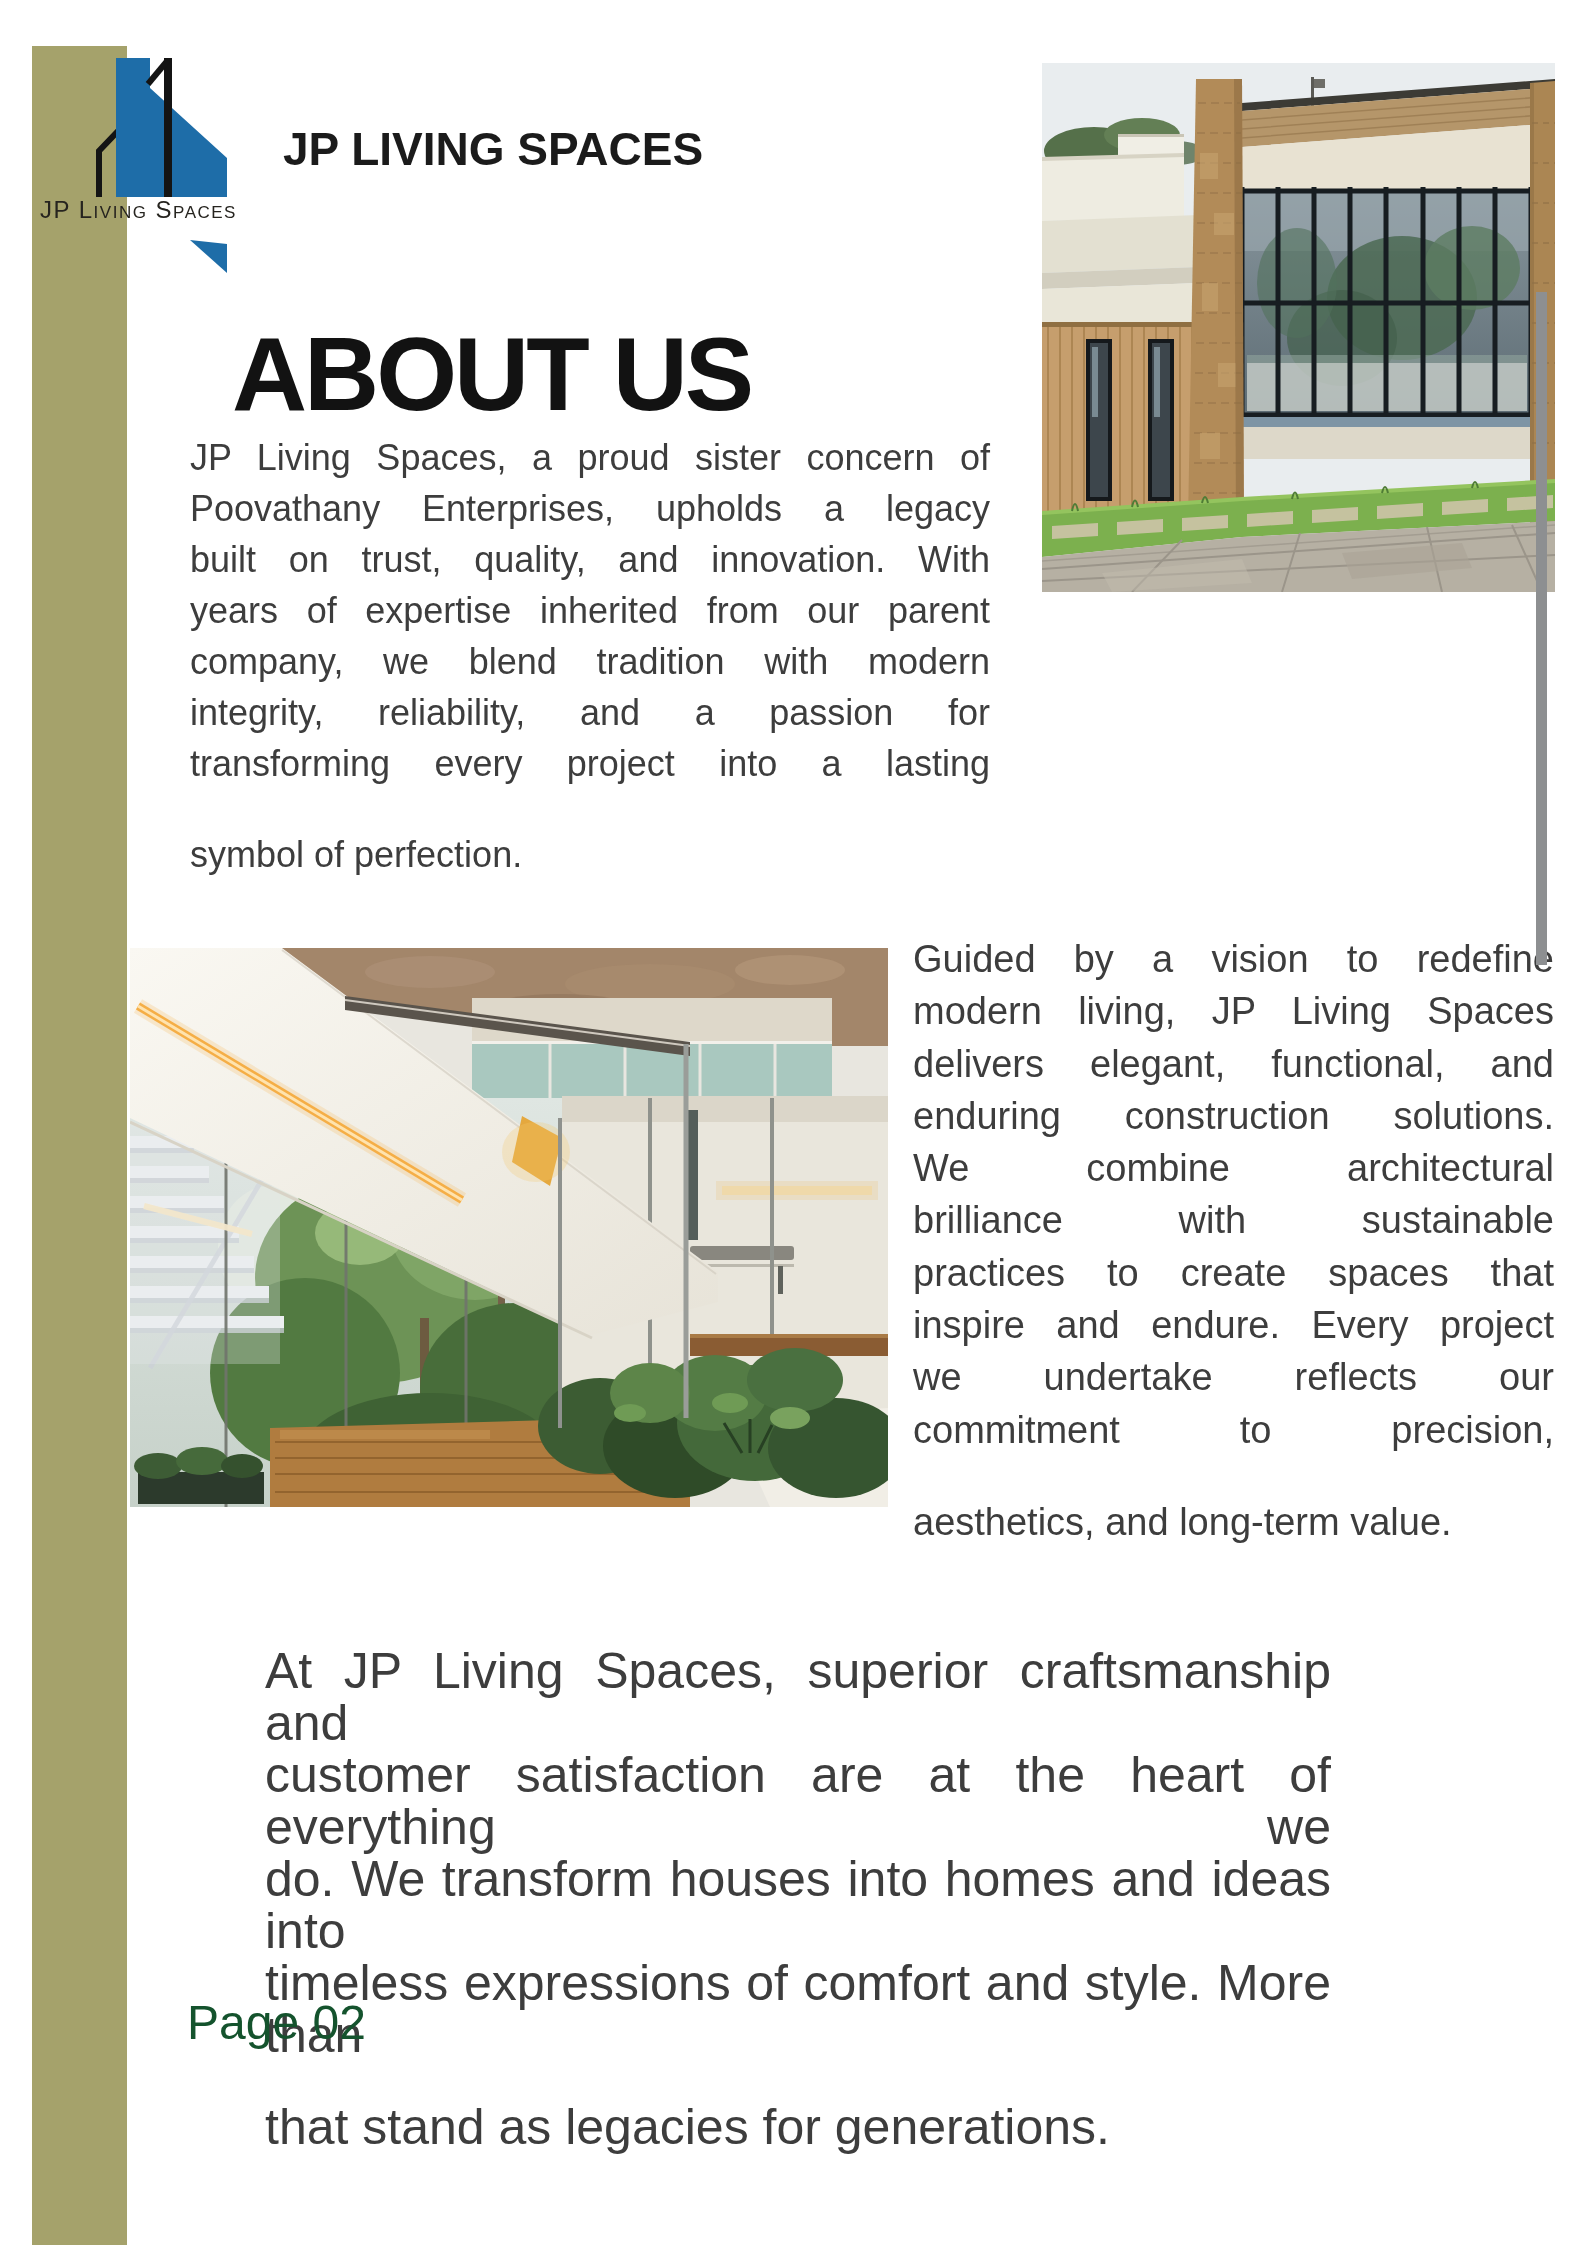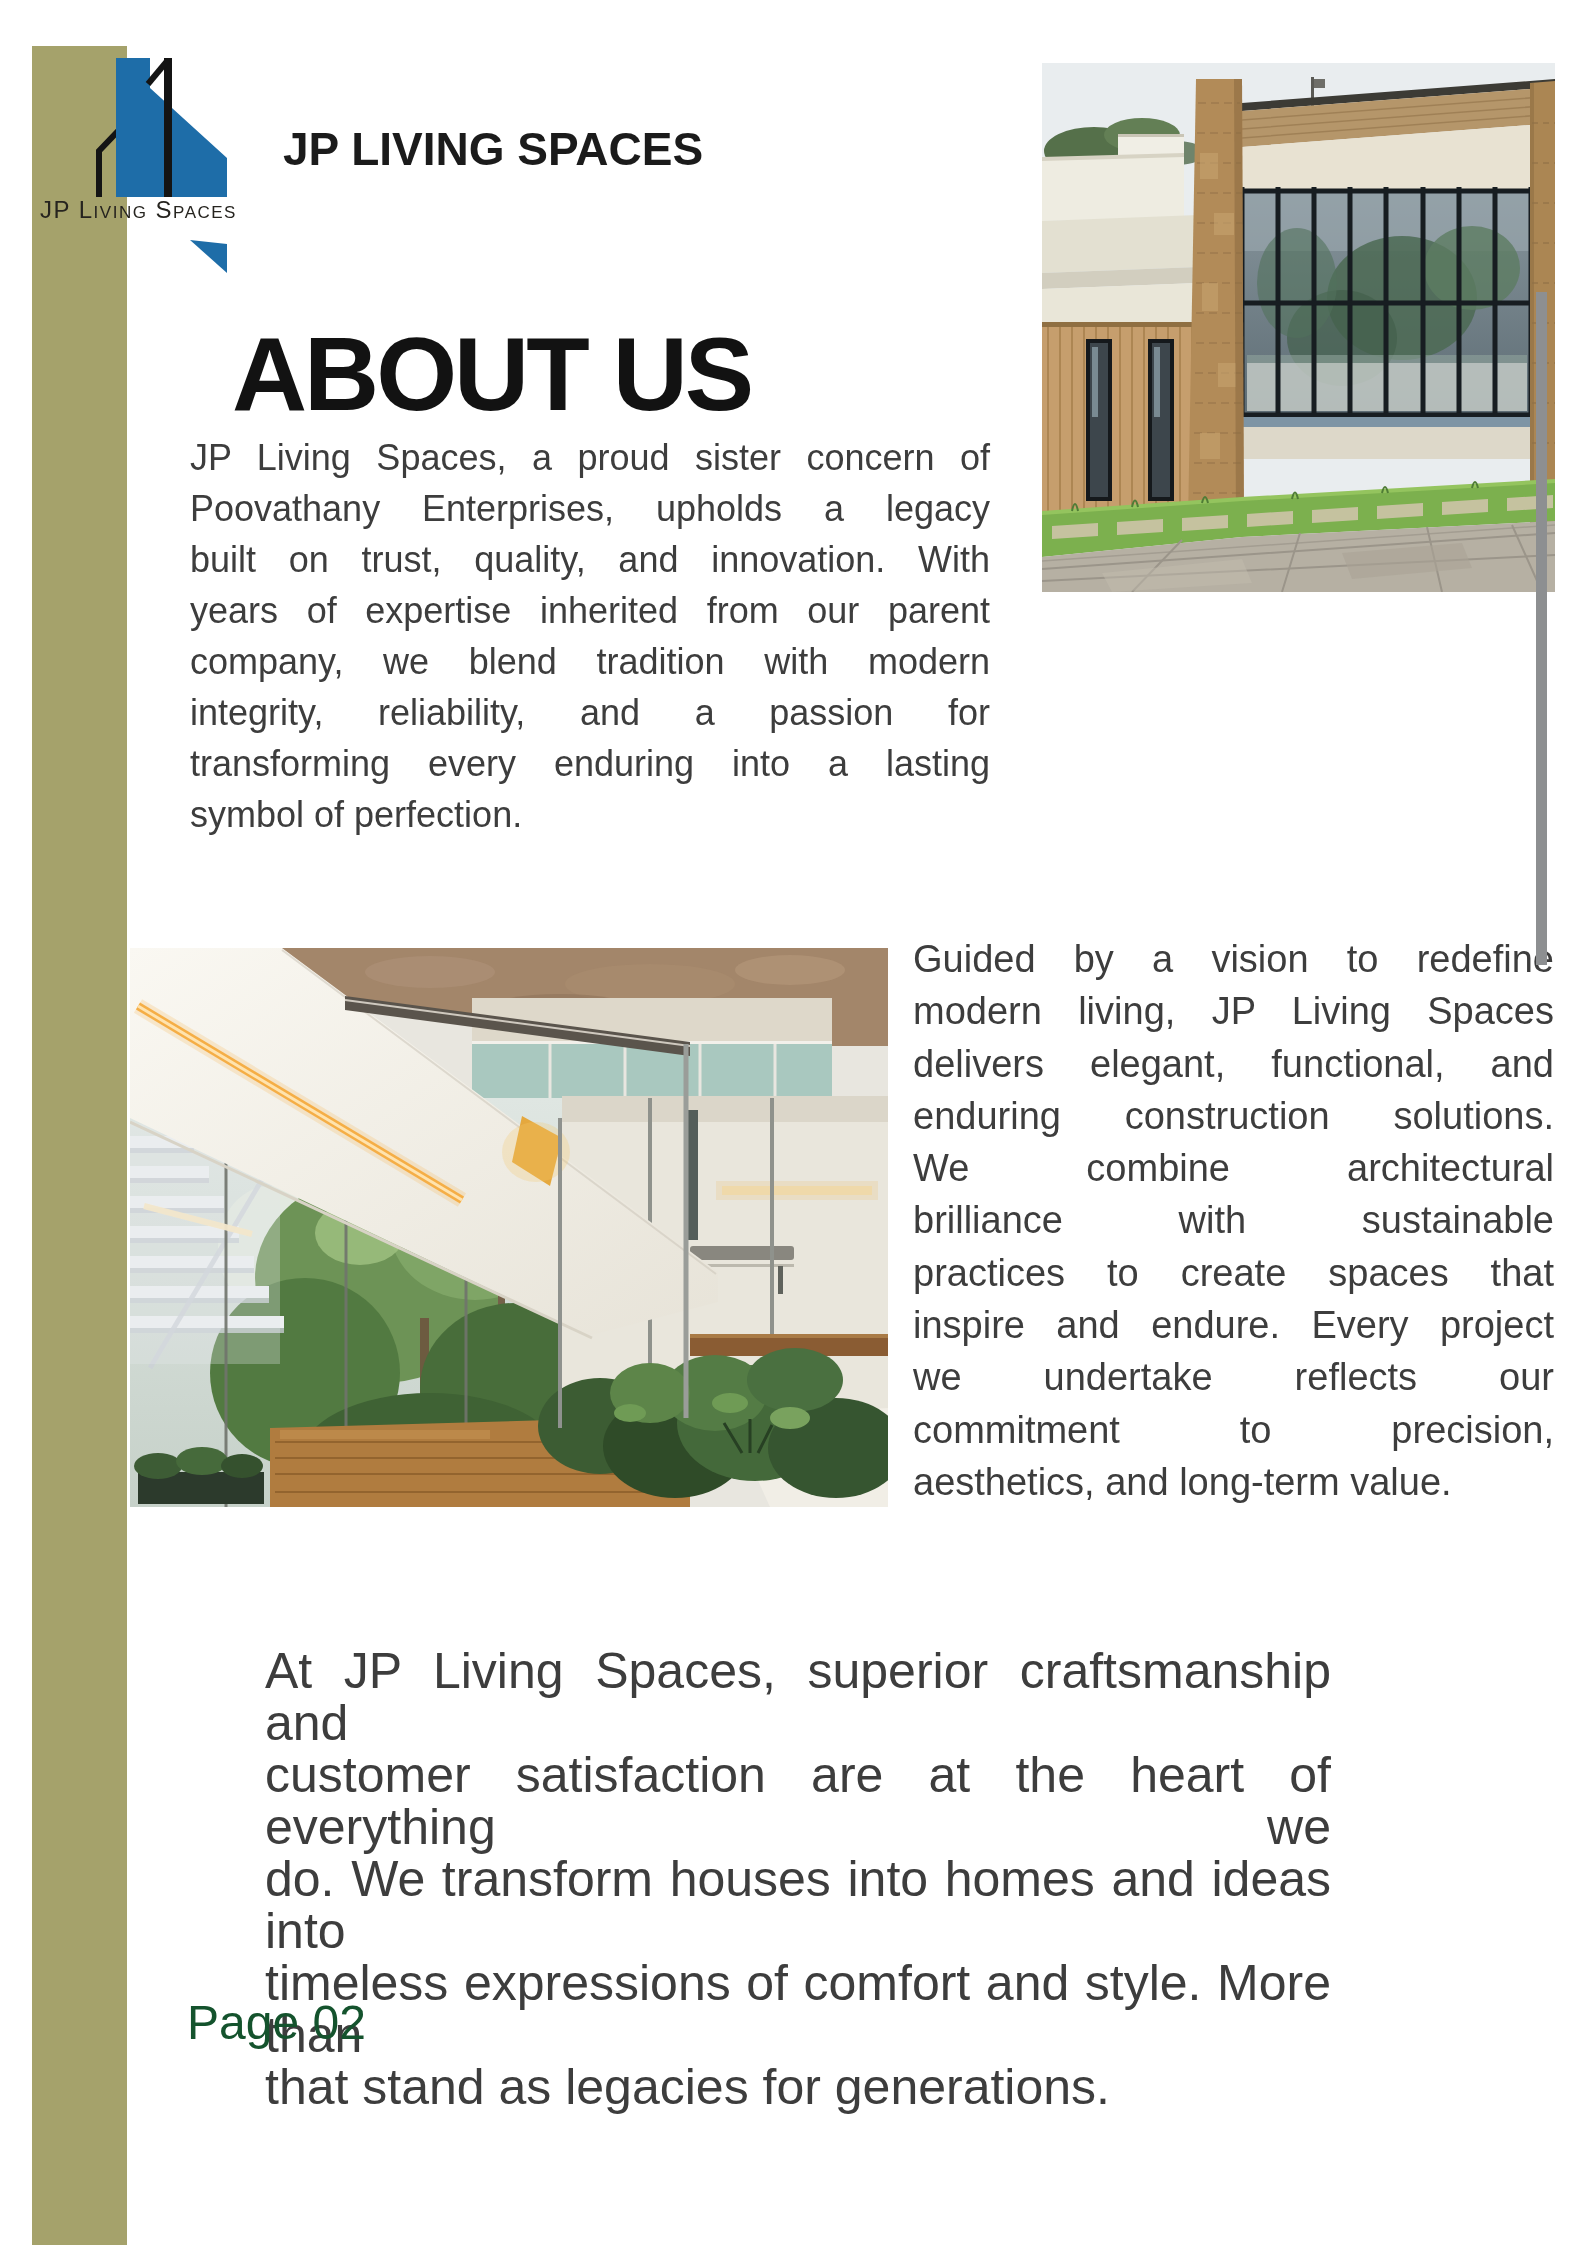--- a/index.html
+++ b/index.html
@@ -14,21 +14,21 @@
         clip-path:polygon(0 0,100% 12%,100% 100%);}
   .brand{left:283px;top:122px;font-size:46px;font-weight:700;letter-spacing:0;
         color:var(--heading);white-space:nowrap;}
   .about-title{left:228px;top:318px;margin:4px;font-size:104px;font-weight:700;
         letter-spacing:-3px;color:#121212;white-space:nowrap;line-height:1.0;}
   .para{color:var(--body_text);}
   .p1{left:190px;top:432px;width:800px;font-size:36px;line-height:51px;}
   .p2{left:913px;top:933px;width:641px;font-size:38px;line-height:52.3px;}
   .p3{left:265px;top:1645px;width:1066px;font-size:50px;line-height:52px;}
   .jline{text-align:justify;text-align-last:justify;}
-  .jline.last{text-align-last:left;}
+  .jline.last{text-align-last:left;margin-top:40px;}
   .photo{display:block;}
   .photo.ext{left:1042px;top:63px;width:513px;height:529px;}
   .photo.int{left:130px;top:948px;width:758px;height:559px;}
   .divider{left:1536px;top:292px;width:11px;height:673px;background:var(--divider);z-index:5;}
   .page-num{left:187px;top:1995px;font-size:48px;color:#14532d;}
 </style>
 </head>
 <body>
 
 <div class="page">
@@ -48,21 +48,21 @@
 
   <h1 class="abs about-title">ABOUT US</h1>
 
   <div class="abs para p1">
       <div class="jline">JP Living Spaces, a proud sister concern of</div>
       <div class="jline">Poovathany Enterprises, upholds a legacy</div>
       <div class="jline">built on trust, quality, and innovation. With</div>
       <div class="jline">years of expertise inherited from our parent</div>
       <div class="jline">company, we blend tradition with modern</div>
       <div class="jline">integrity, reliability, and a passion for</div>
-      <div class="jline">transforming every enduring into a lasting</div>
+      <div class="jline">transforming every project into a lasting</div>
       <div class="jline last">symbol of perfection.</div>
     </div>
 
   <svg class="abs photo ext" viewBox="0 0 513 529" preserveAspectRatio="none">
     <rect width="513" height="529" fill="#e9edef"></rect>
     <ellipse cx="52" cy="88" rx="50" ry="24" fill="#55704a"></ellipse>
     <ellipse cx="100" cy="72" rx="38" ry="17" fill="#637f55"></ellipse>
     <ellipse cx="28" cy="110" rx="32" ry="15" fill="#47603c"></ellipse>
     <ellipse cx="135" cy="90" rx="28" ry="12" fill="#50694a" opacity=".8"></ellipse>
     <rect x="269" y="14" width="3" height="38" fill="#5a5a55"></rect>

